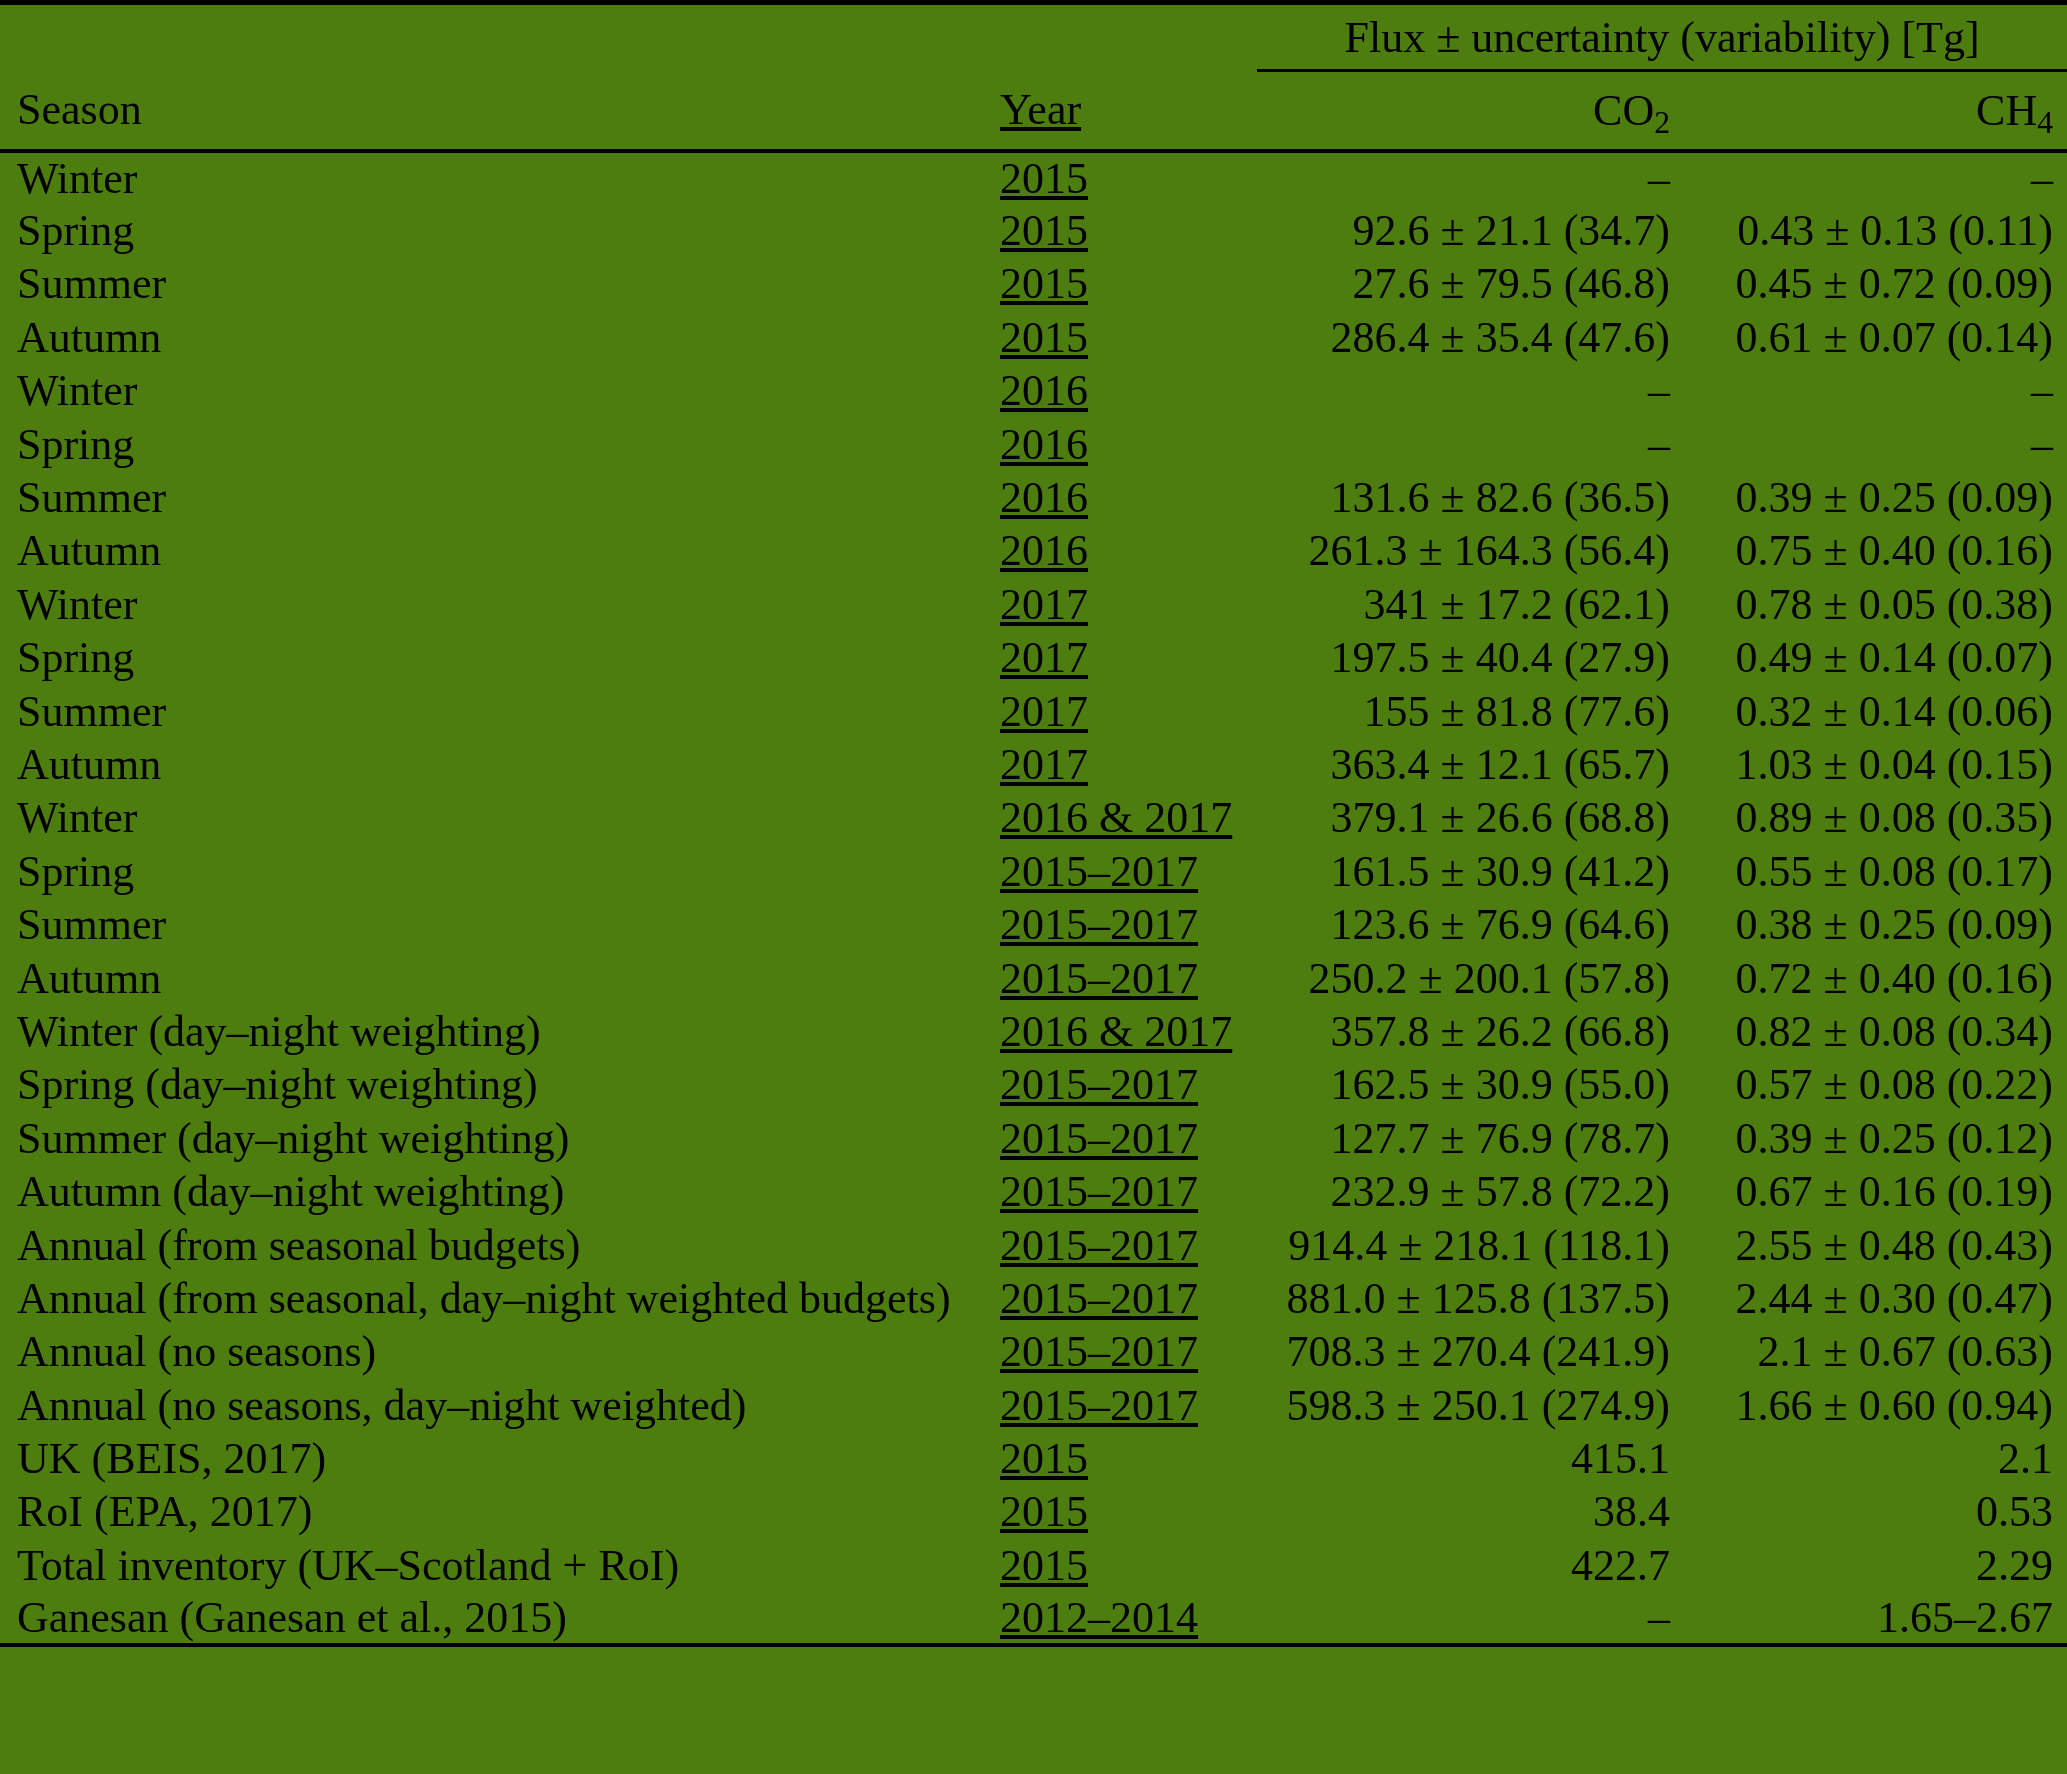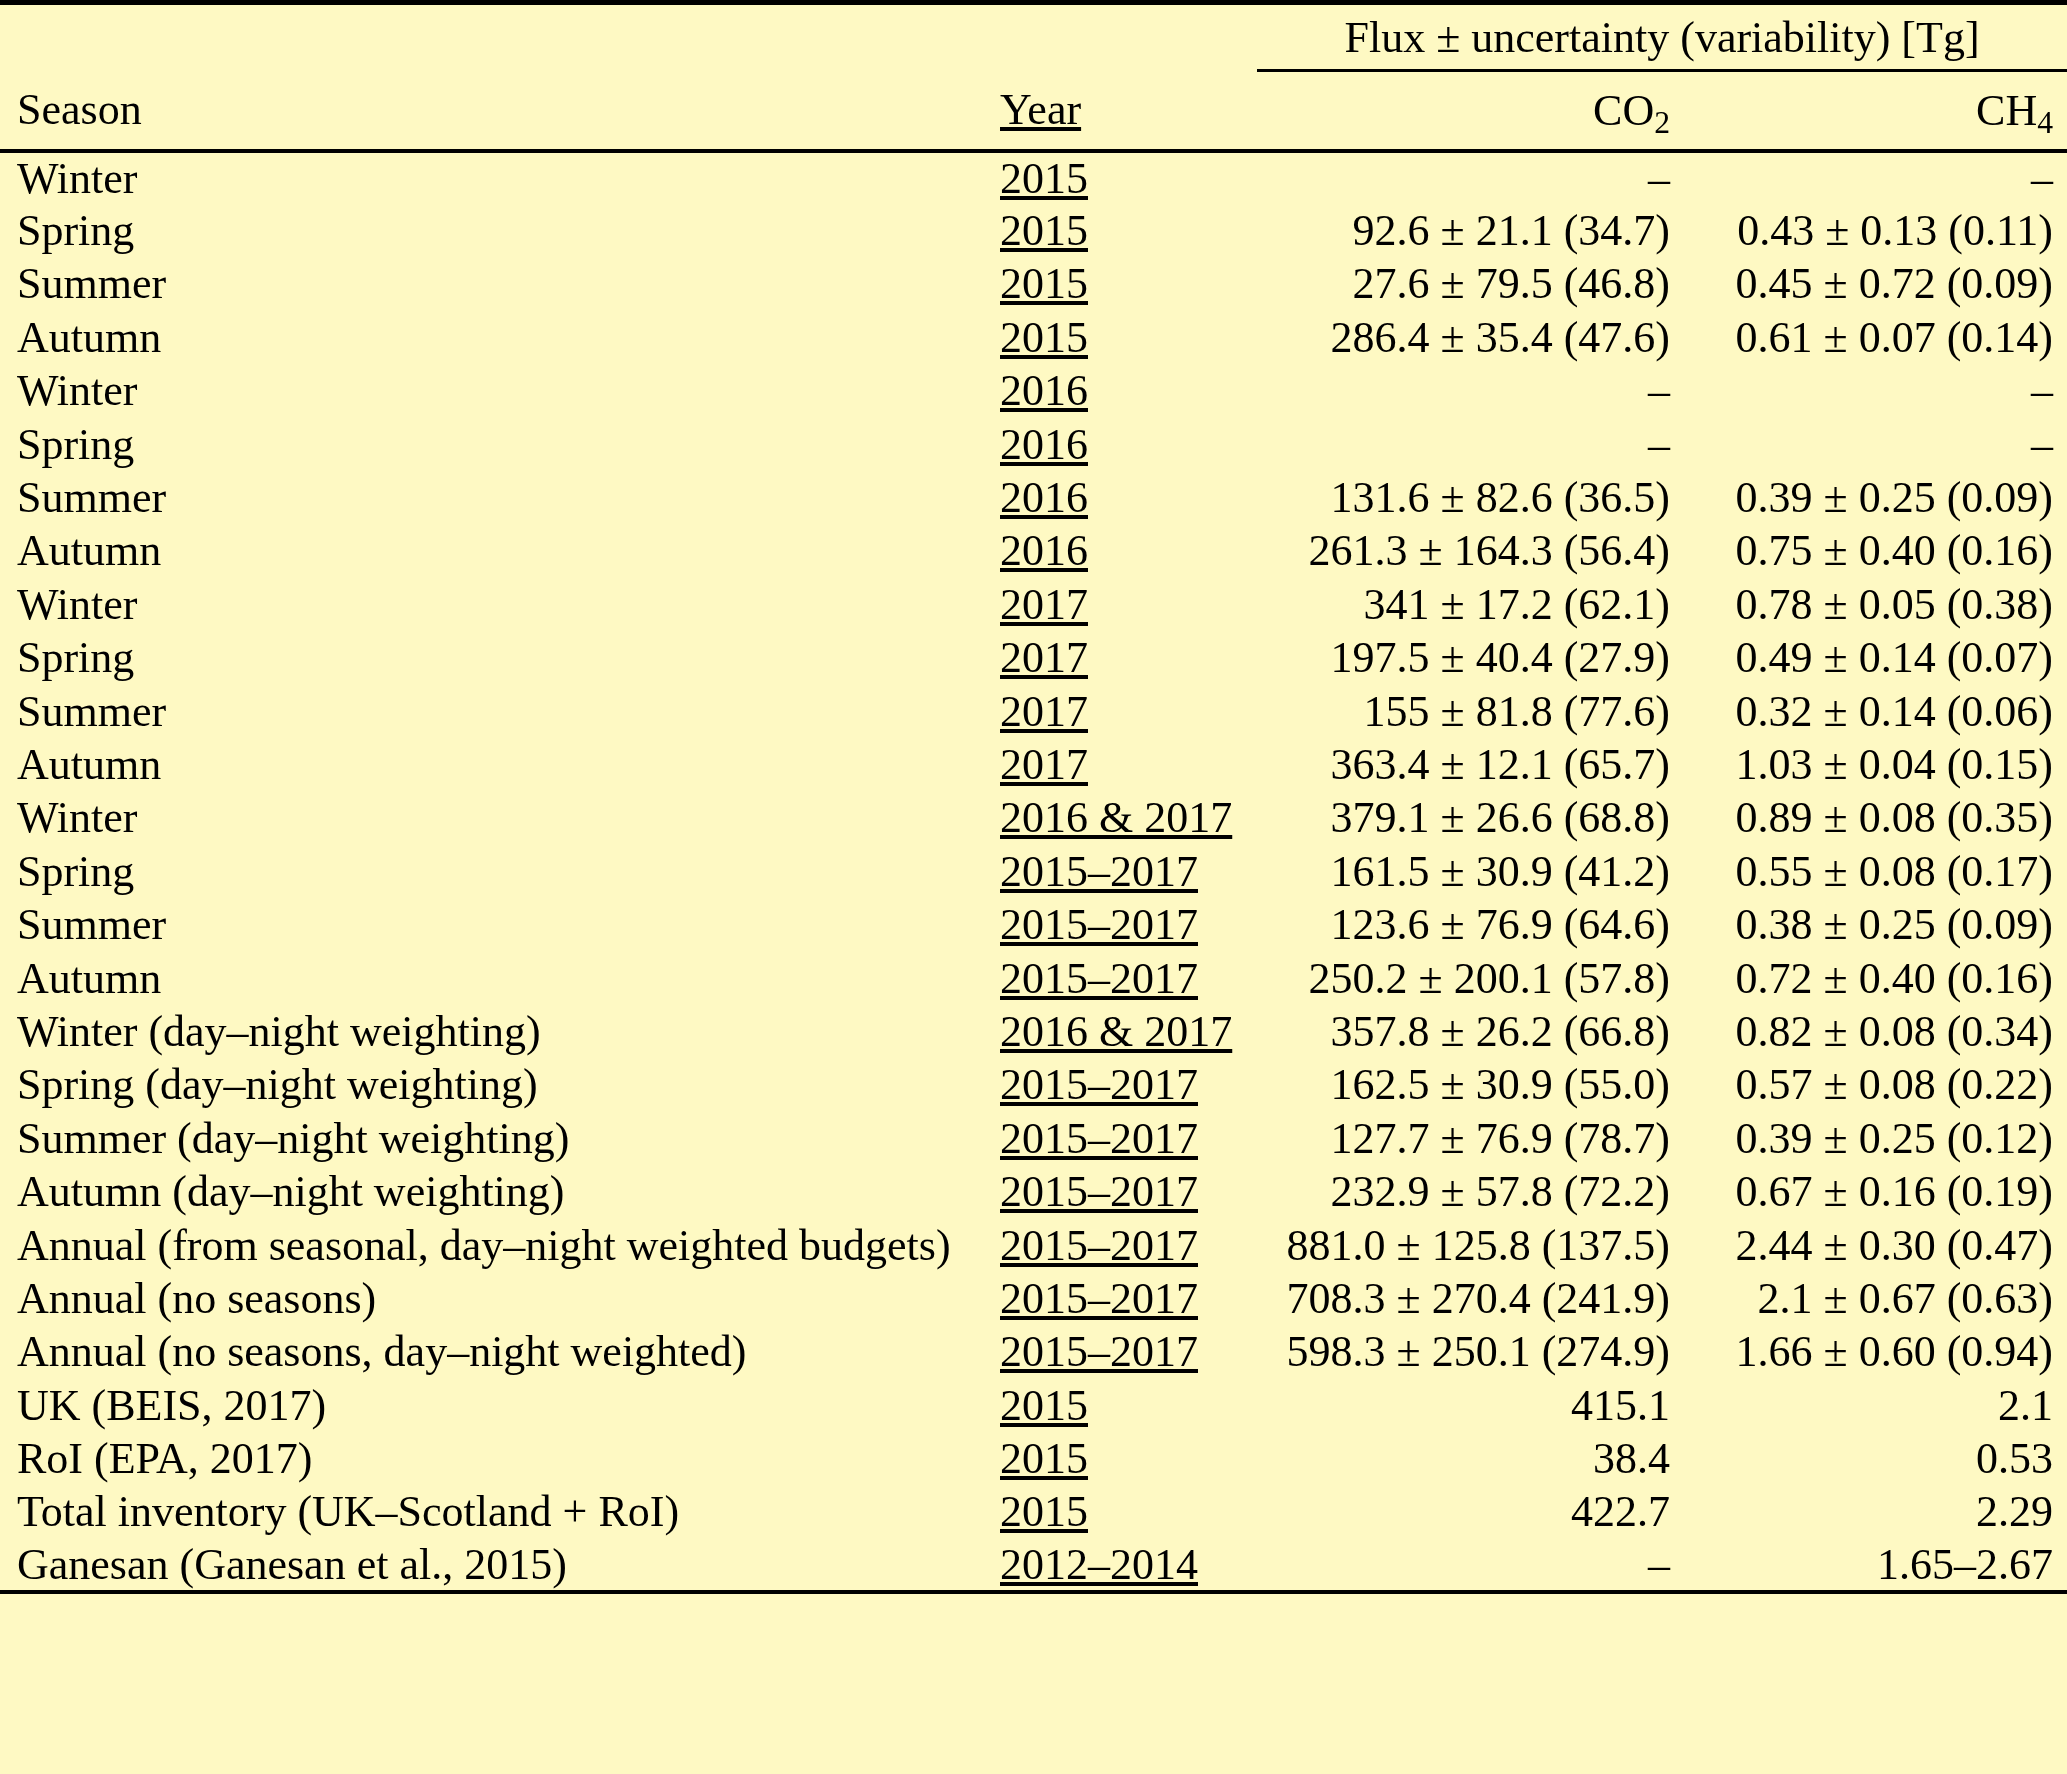--- a/index.html
+++ b/index.html
@@ -7,21 +7,21 @@
   body {
     width: 2067px;
     height: 1774px;
     overflow: hidden;
     font-family: "Liberation Serif", serif;
     color: #000000;
   }
   .paper-page {
     width: 2067px;
     height: 1774px;
-    background: #fef9c3;
+    background: #4d7c0f;
   }
   table.flux-table {
     width: 2067px;
     border-collapse: collapse;
     table-layout: fixed;
     font-family: "Liberation Serif", serif;
     font-size: 44px;
     color: #000000;
     border-top: 5px solid #000000;
     border-bottom: 4px solid #000000;
@@ -217,20 +217,26 @@
           <td class="cell-ch4">0.39 ± 0.25 (0.12)</td>
         </tr>
 
         <tr>
           <td class="cell-season">Autumn (day–night weighting)</td>
           <td class="cell-year">2015–2017</td>
           <td class="cell-co2">232.9 ± 57.8 (72.2)</td>
           <td class="cell-ch4">0.67 ± 0.16 (0.19)</td>
         </tr>
 
+        <tr>
+          <td class="cell-season">Annual (from seasonal budgets)</td>
+          <td class="cell-year">2015–2017</td>
+          <td class="cell-co2">914.4 ± 218.1 (118.1)</td>
+          <td class="cell-ch4">2.55 ± 0.48 (0.43)</td>
+        </tr>
 
         <tr>
           <td class="cell-season">Annual (from seasonal, day–night weighted budgets)</td>
           <td class="cell-year">2015–2017</td>
           <td class="cell-co2">881.0 ± 125.8 (137.5)</td>
           <td class="cell-ch4">2.44 ± 0.30 (0.47)</td>
         </tr>
 
         <tr>
           <td class="cell-season">Annual (no seasons)</td>

